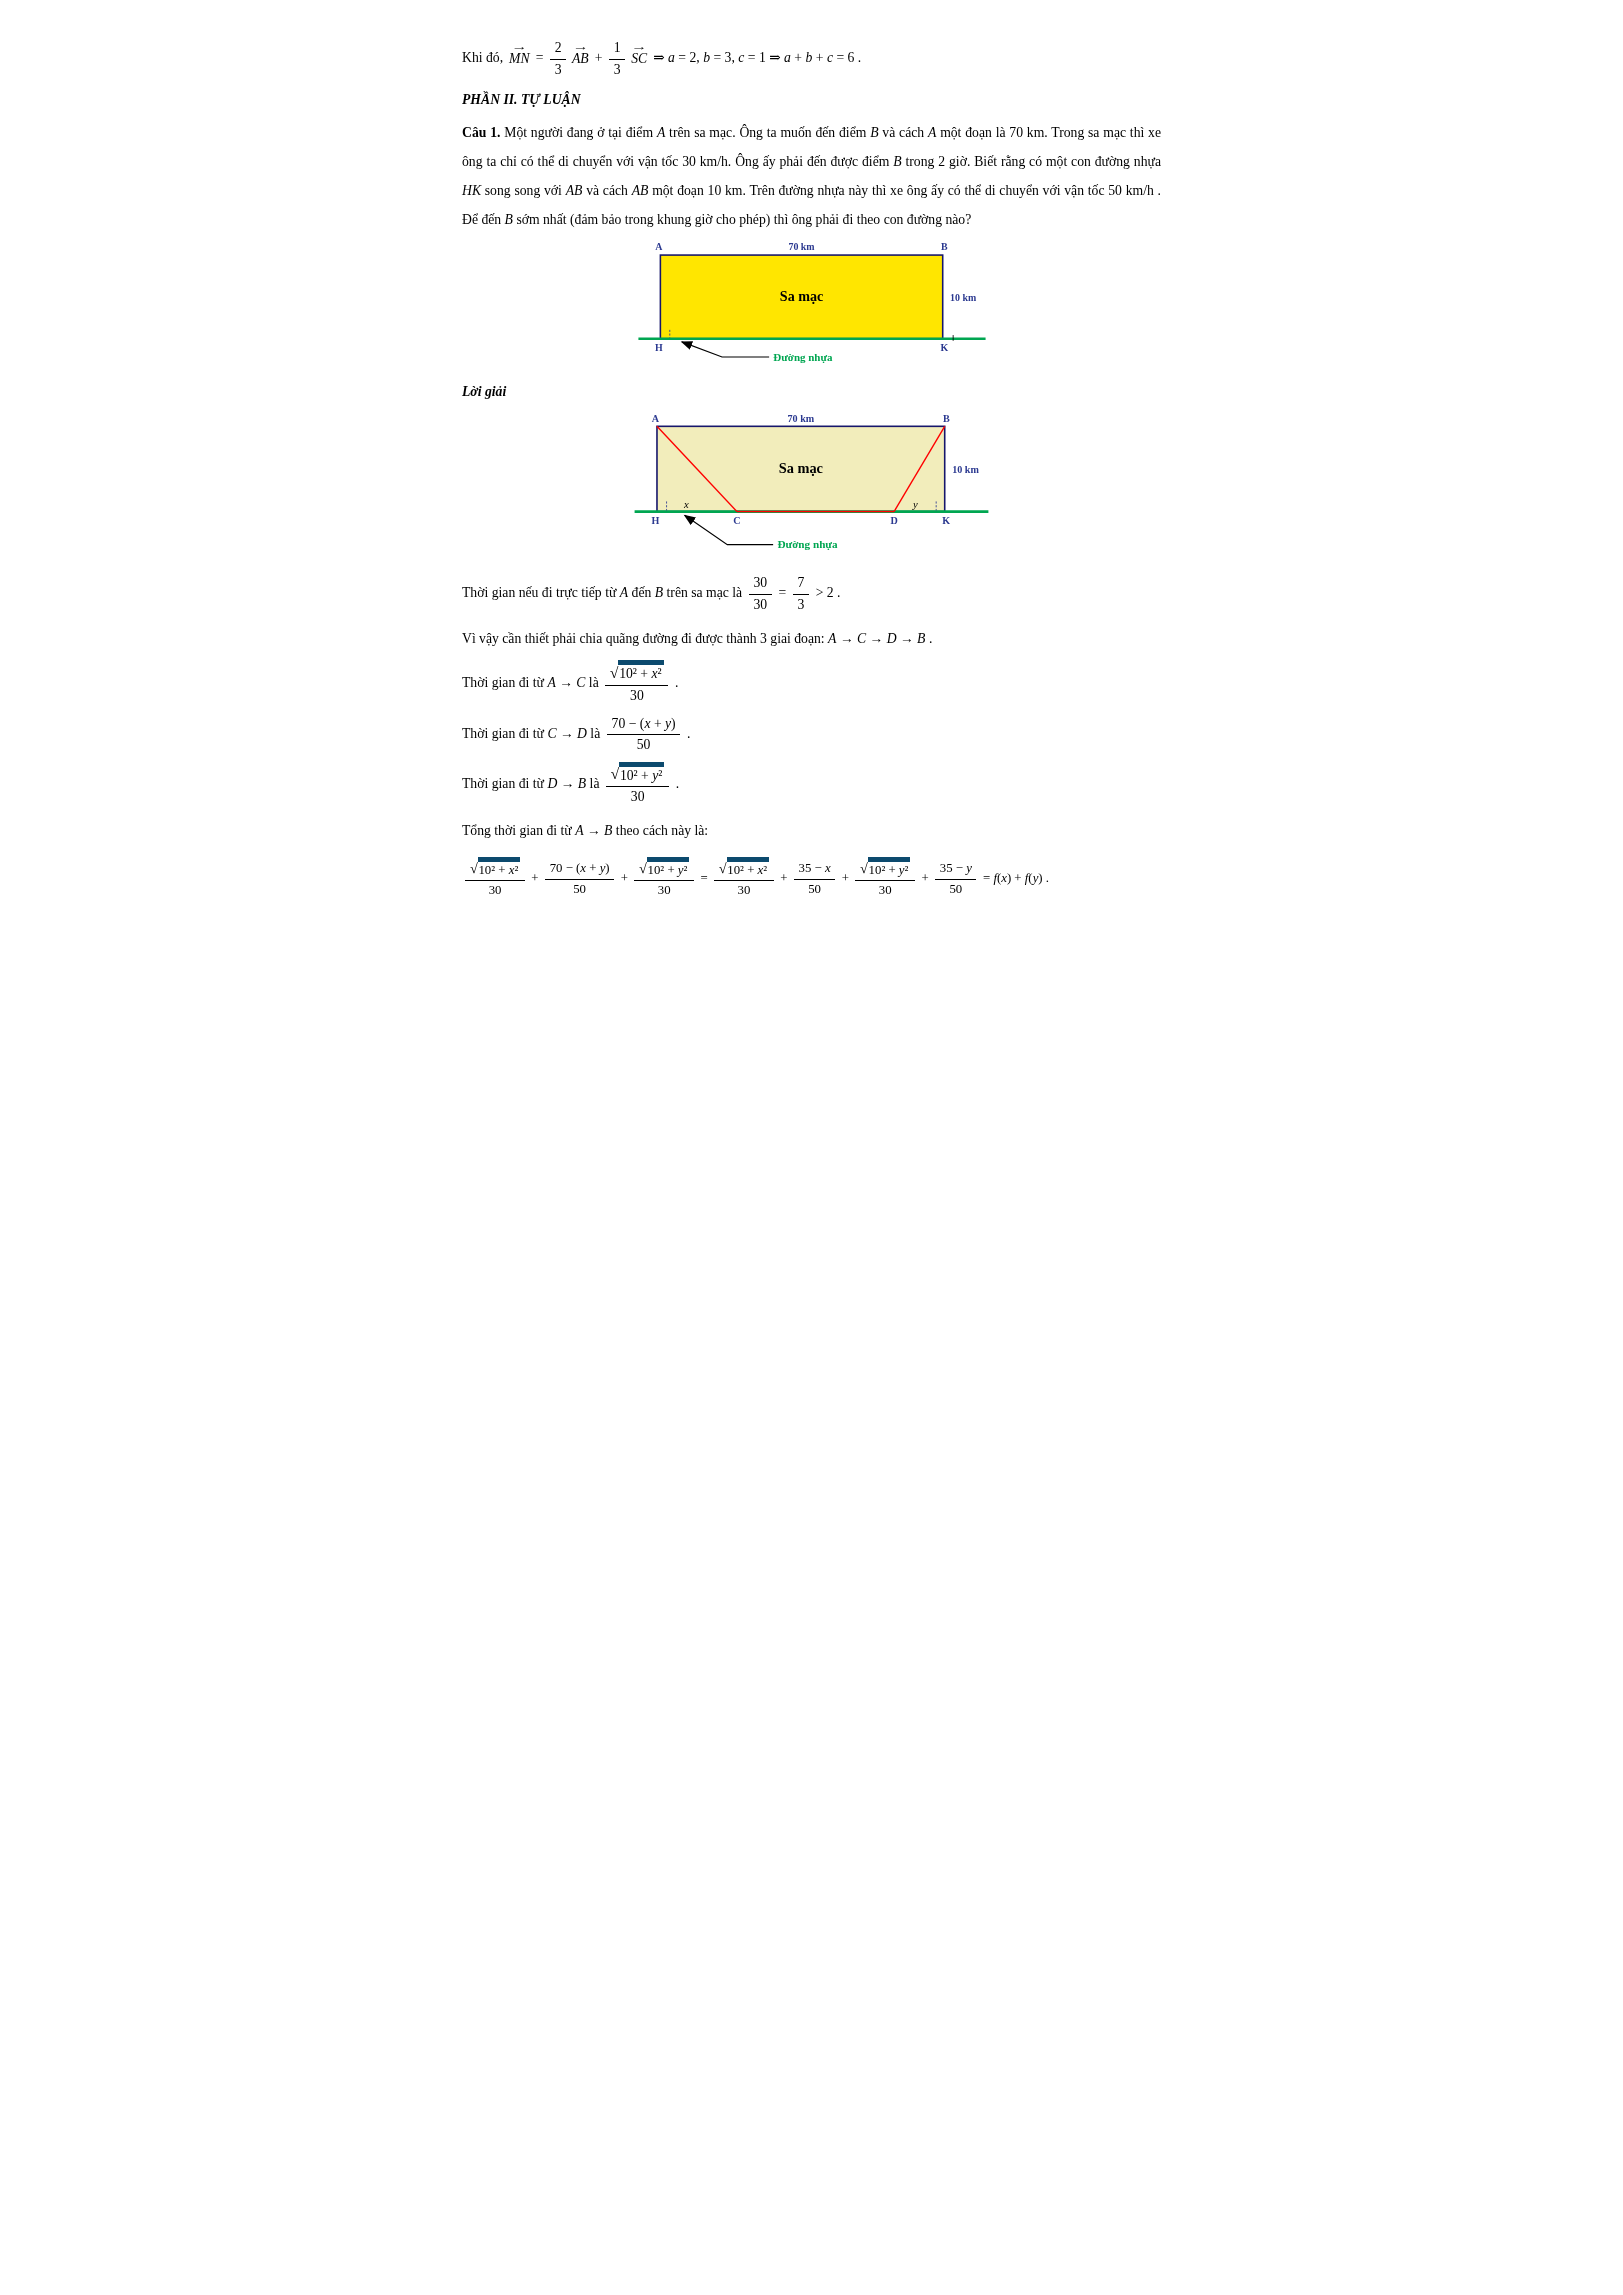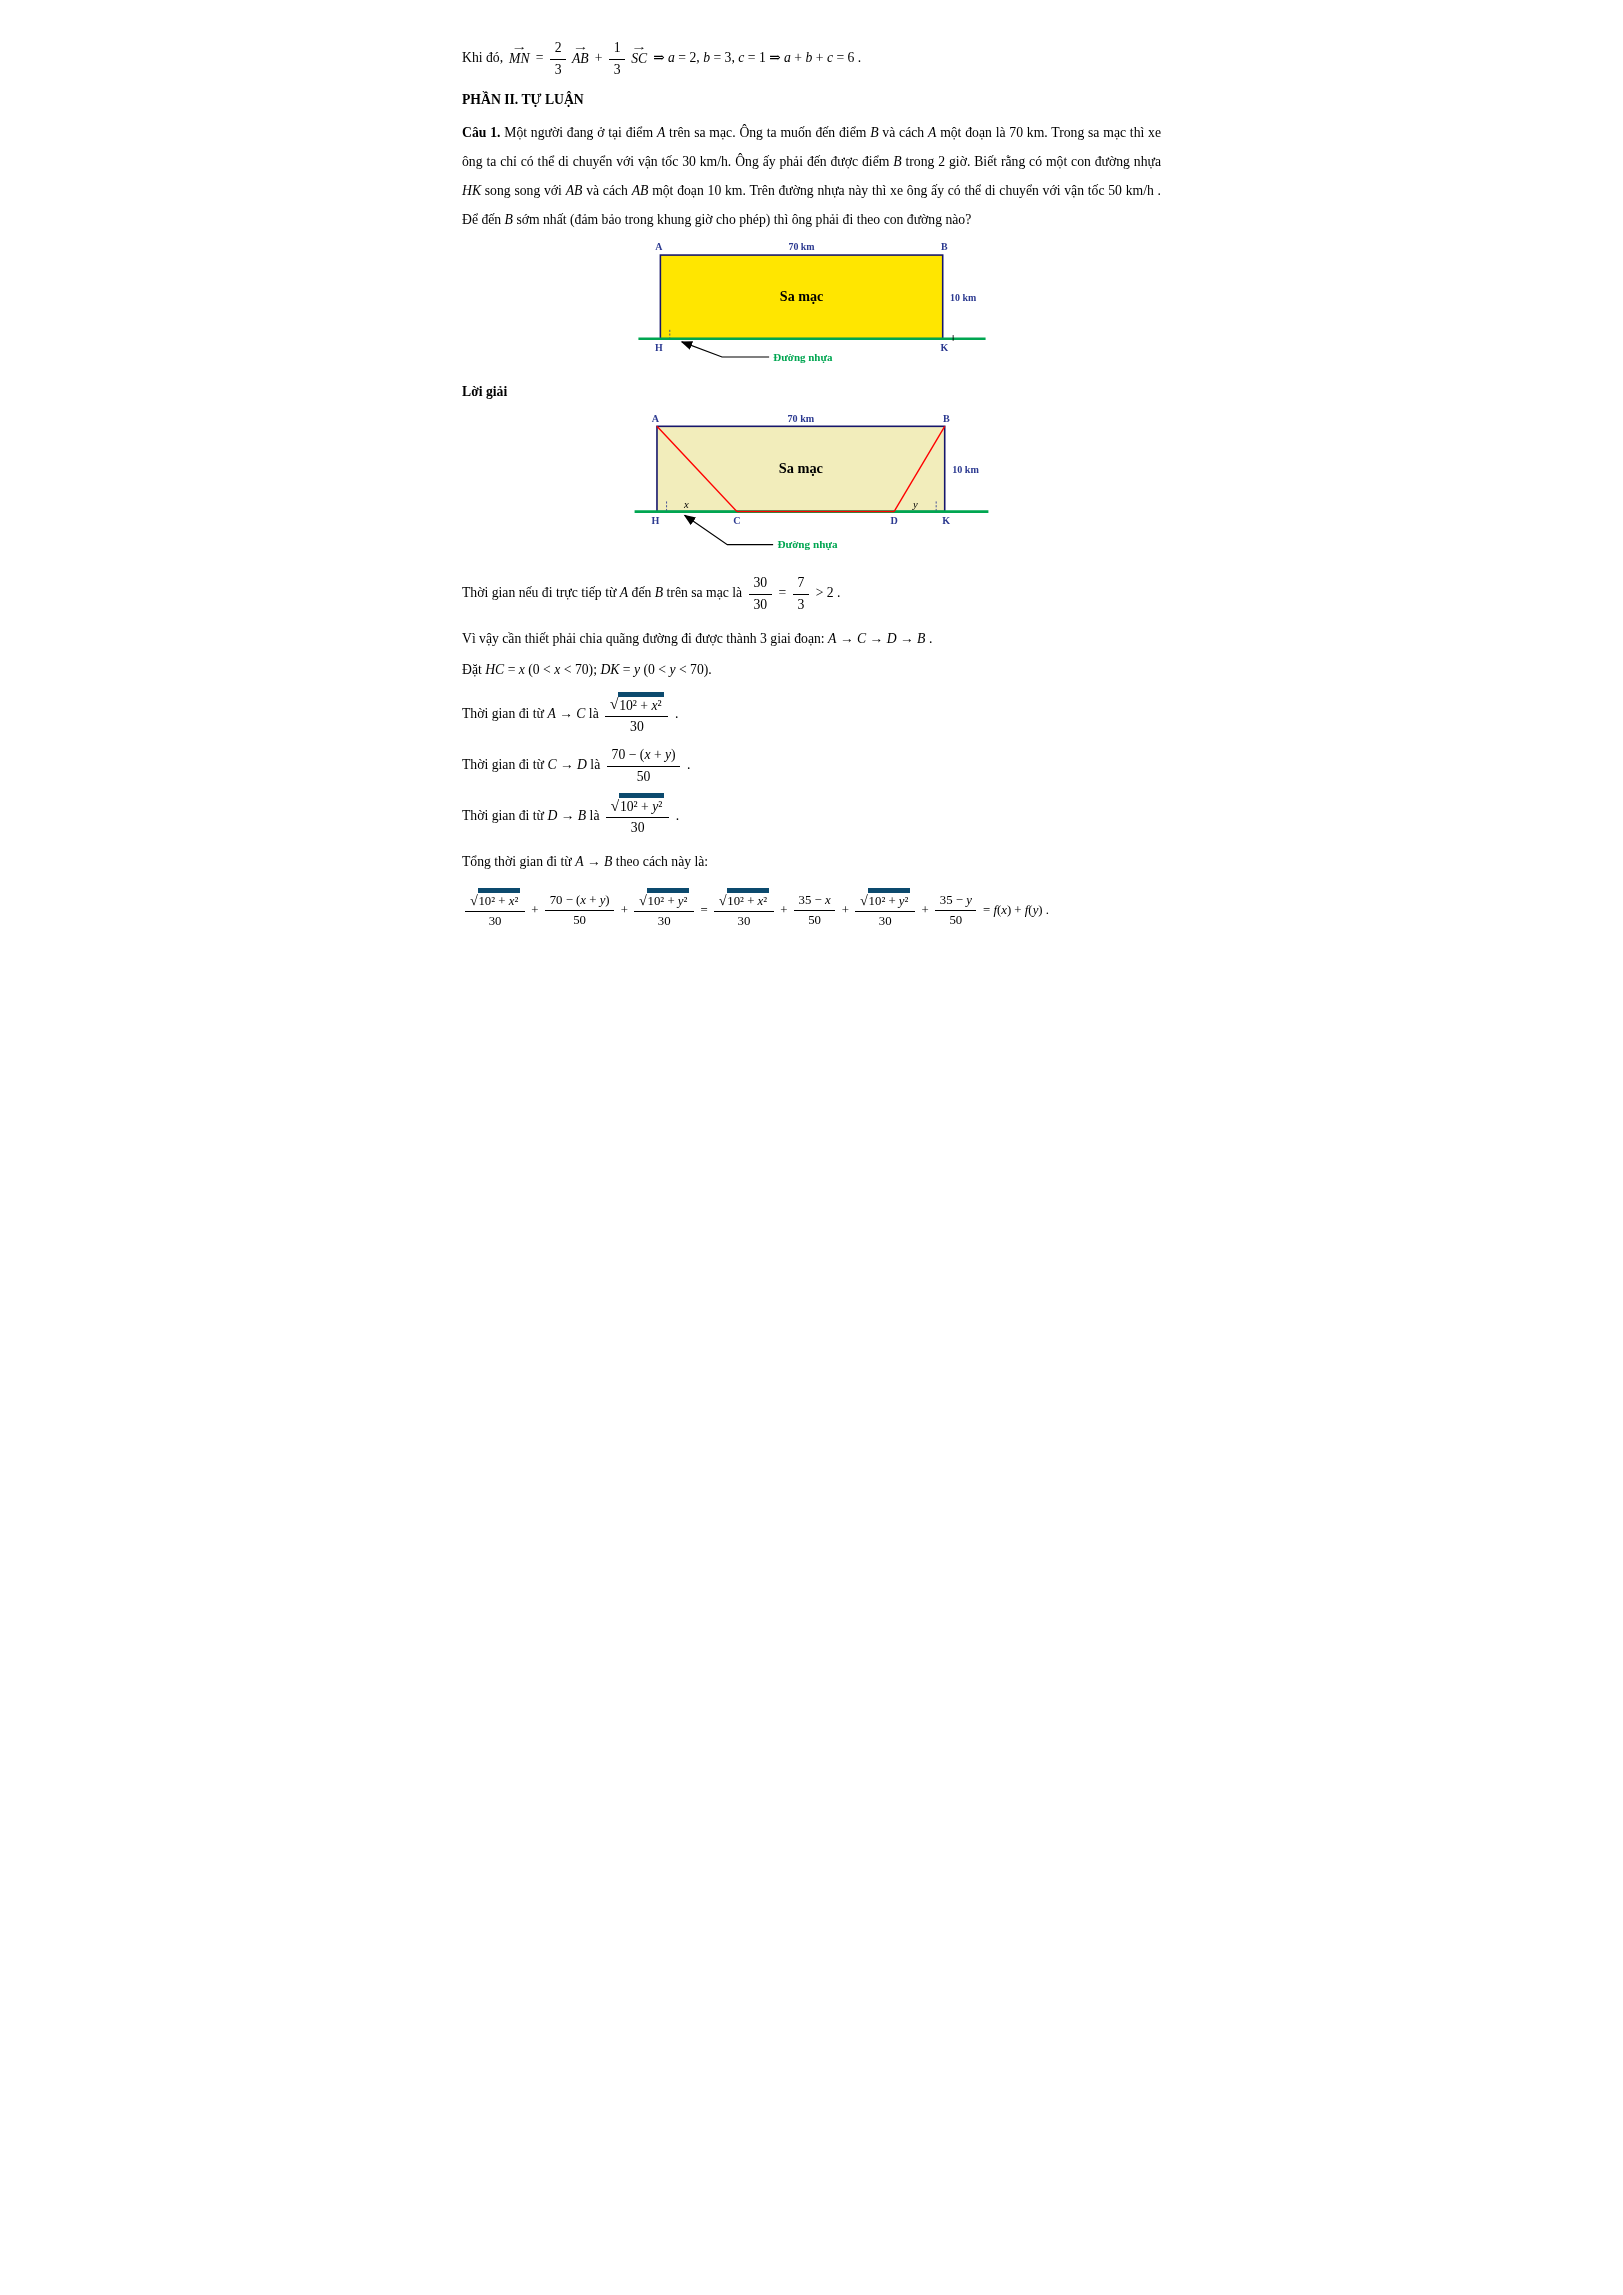--- a/index.html
+++ b/index.html
@@ -1,21 +1,21 @@
 <!DOCTYPE html>
 <html style="font-size:10.5px"><head>
 <meta charset="utf-8">
 <style>
   *{box-sizing:border-box;}
   html,body{margin:0;padding:0;background:#ffffff;}
   .page{width:811px;min-height:1148px;margin:0 auto;padding:30px 56px 39px;
         font-family:"Liberation Serif","DejaVu Serif",serif;font-size:13.7px;color:#000;}
   .line{line-height:2.0;margin:3.9px 0;}
   .para{text-align:justify;line-height:2.12;margin:2.6px 0 6.5px;}
-  .bold{font-weight:bold;}
+  .bold{font-weight:bold;font-style:italic;}
   .center{text-align:left;}
   .mline{margin:11.8px 0;line-height:1.4;}
   .topf{margin:2.6px 0 7.9px;padding-top:7.9px;}
   .eqline{margin:15.7px 0 0;font-size:12.8px;white-space:nowrap;}
   .mi{font-style:italic;}
   .mb{font-weight:bold;}
   .mbi{font-weight:bold;font-style:italic;}
   .frac{display:inline-block;vertical-align:middle;text-align:center;margin:0 3.3px;}
   .frac .fn{display:block;border-bottom:1px solid #000;padding:0 4.6px 2px;line-height:1.2;}
   .frac .fd{display:block;padding-top:2px;line-height:1.2;}
@@ -92,21 +92,20 @@
       <text x="57" y="208" class="dl ctr" fill="#2b3990">H</text>
       <text x="210" y="208" class="dl ctr" fill="#2b3990">C</text>
       <text x="505" y="208" class="dl ctr" fill="#2b3990">D</text>
       <text x="603" y="208" class="dl ctr" fill="#2b3990">K</text>
       <text x="286" y="254" class="roadlbl" fill="#00a651">Đường nhựa</text>
     </svg>
   </div>
 
   <div class="mline">Thời gian nếu đi trực tiếp từ <span class="mi">A</span> đến <span class="mi">B</span> trên sa mạc là <span class="frac"><span class="fn">30</span><span class="fd">30</span></span> = <span class="frac"><span class="fn">7</span><span class="fd">3</span></span> &gt; 2 .</div>
   <div class="line">Vì vậy cần thiết phải chia quãng đường đi được thành 3 giai đoạn: <span class="mi">A</span> → <span class="mi">C</span> → <span class="mi">D</span> → <span class="mi">B</span> .</div>
-  <div class="line">Đặt <span class="mi">HC</span> = <span class="mi">x</span> (0 &lt; <span class="mi">x</span> &lt; 70); <span class="mi">DK</span> = <span class="mi">y</span> (0 &lt; <span class="mi">y</span> &lt; 70).</div>
   <div class="mline">Thời gian đi từ <span class="mi">A</span> → <span class="mi">C</span> là <span class="frac"><span class="fn"><span class="sqrt"><span class="sg">√</span><span class="rad">10² + <span class="mi">x</span>²</span></span></span><span class="fd">30</span></span> .</div>
   <div class="mline">Thời gian đi từ <span class="mi">C</span> → <span class="mi">D</span> là <span class="frac"><span class="fn">70 − (<span class="mi">x</span> + <span class="mi">y</span>)</span><span class="fd">50</span></span> .</div>
   <div class="mline">Thời gian đi từ <span class="mi">D</span> → <span class="mi">B</span> là <span class="frac"><span class="fn"><span class="sqrt"><span class="sg">√</span><span class="rad">10² + <span class="mi">y</span>²</span></span></span><span class="fd">30</span></span> .</div>
   <div class="line">Tổng thời gian đi từ <span class="mi">A</span> → <span class="mi">B</span> theo cách này là:</div>
   <div class="mline eqline"><span class="frac"><span class="fn"><span class="sqrt"><span class="sg">√</span><span class="rad">10² + <span class="mi">x</span>²</span></span></span><span class="fd">30</span></span> + <span class="frac"><span class="fn">70 − (<span class="mi">x</span> + <span class="mi">y</span>)</span><span class="fd">50</span></span> + <span class="frac"><span class="fn"><span class="sqrt"><span class="sg">√</span><span class="rad">10² + <span class="mi">y</span>²</span></span></span><span class="fd">30</span></span> = <span class="frac"><span class="fn"><span class="sqrt"><span class="sg">√</span><span class="rad">10² + <span class="mi">x</span>²</span></span></span><span class="fd">30</span></span> + <span class="frac"><span class="fn">35 − <span class="mi">x</span></span><span class="fd">50</span></span> + <span class="frac"><span class="fn"><span class="sqrt"><span class="sg">√</span><span class="rad">10² + <span class="mi">y</span>²</span></span></span><span class="fd">30</span></span> + <span class="frac"><span class="fn">35 − <span class="mi">y</span></span><span class="fd">50</span></span> = <span class="mi">f</span>(<span class="mi">x</span>) + <span class="mi">f</span>(<span class="mi">y</span>) .</div>
 
 </div>
 
 
 </body></html>

